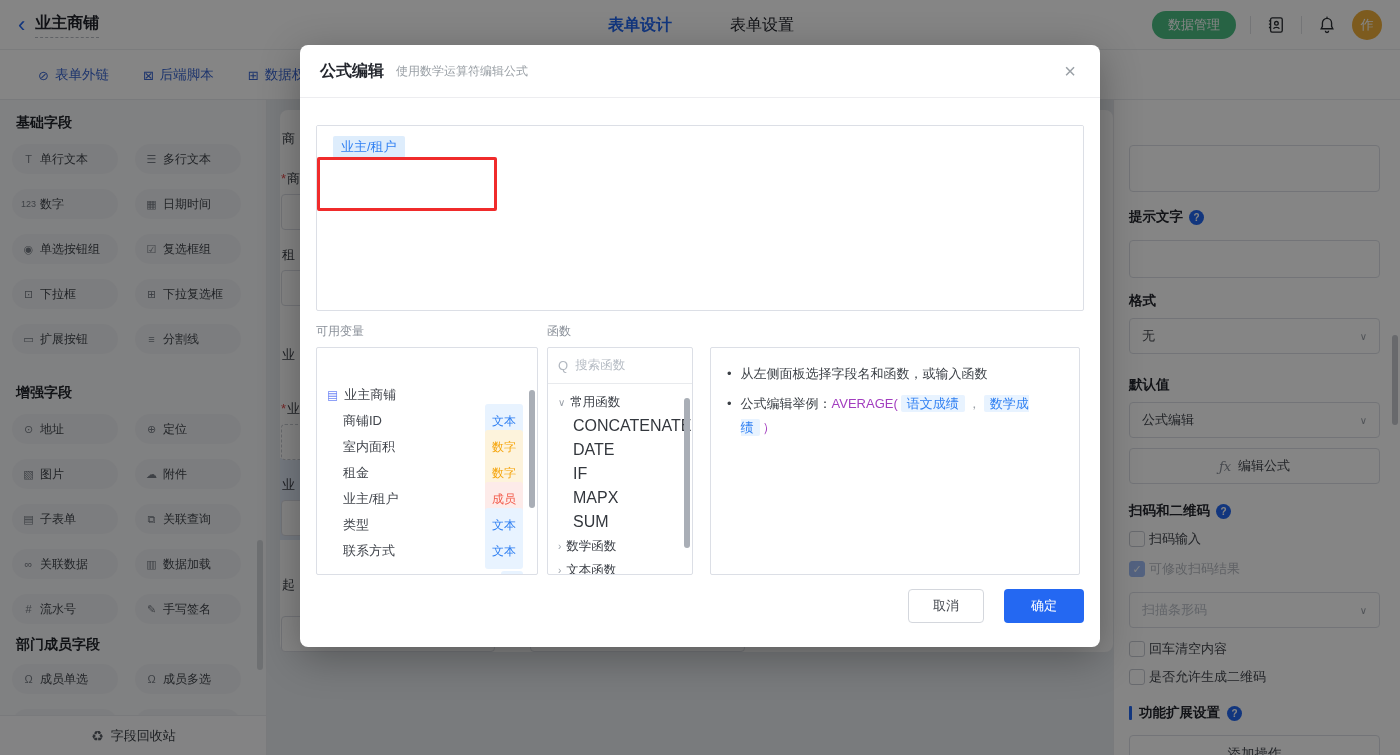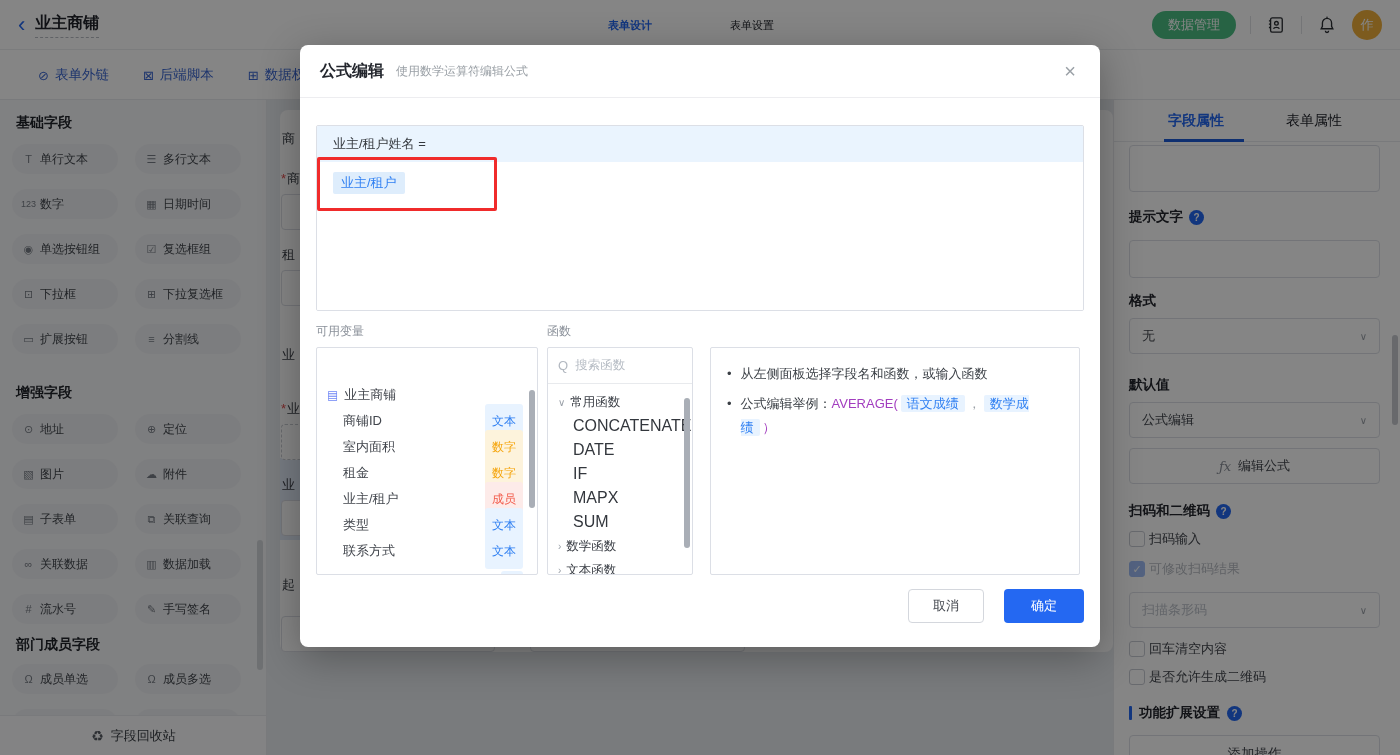--- a/index.html
+++ b/index.html
@@ -5,21 +5,21 @@
   *{margin:0;padding:0;box-sizing:border-box;}
   html,body{width:1400px;height:755px;overflow:hidden;}
   body{font-family:"Liberation Sans","DejaVu Sans",sans-serif;background:#eceef2;color:#21242b;}
   #app{position:relative;width:1400px;height:755px;background:#eceef2;}
 
   
   .topbar{position:absolute;left:0;top:0;width:1400px;height:50px;background:#fff;border-bottom:1px solid #ebedf0;z-index:1;}
   .tb-left{position:absolute;left:18px;top:0;height:50px;display:flex;align-items:center;gap:10px;}
   .back{color:#2468F2;font-size:22px;line-height:1;cursor:pointer;}
   .doc-title{font-size:16px;font-weight:bold;color:#21242b;border-bottom:1px dashed #b9bdc4;padding-bottom:3px;}
-  .tb-tab{position:absolute;top:0;height:50px;display:flex;align-items:center;font-size:11px;}
+  .tb-tab{position:absolute;top:0;height:50px;display:flex;align-items:center;font-size:16px;}
   .tb-tab.design{left:608px;color:#2468F2;font-weight:bold;}
   .tb-tab.settings{left:730px;color:#23262d;}
   .tb-right{position:absolute;right:18px;top:0;height:50px;display:flex;align-items:center;gap:14px;}
   .btn-green{height:28px;padding:0 16px;border-radius:15px;background:#4BBE83;color:#fff;font-size:13px;display:flex;align-items:center;border:none;}
   .tb-div{width:1px;height:18px;background:#dfe1e5;}
   .tb-ic{width:22px;height:22px;display:flex;align-items:center;justify-content:center;}
   .avatar{width:30px;height:30px;border-radius:50%;background:#EFAF3B;color:#fff;font-size:13px;display:flex;align-items:center;justify-content:center;}
 
   
   .subbar{position:absolute;left:0;top:50px;width:1400px;height:50px;background:#fff;border-bottom:1px solid #e8eaee;z-index:1;}
@@ -300,25 +300,20 @@
     <div class="cv-lbl" style="top:300px"><span class="req">*</span><span>业</span></div>
     <div class="cv-box dashed" style="top:324px"></div>
     <div class="cv-lbl" style="top:376px"><span class="req"></span><span>业</span></div>
     <div class="cv-box" style="top:400px"></div>
     <div class="cv-lbl" style="top:476px"><span class="req"></span><span>起</span></div>
     <div class="cv-box" style="top:516px"></div>
     <div class="cv-box" style="top:516px;left:263px;width:215px"></div>
   </div>
 
   <div class="sidebar-right">
-    <div class="rs-tabs">
-      <div class="rs-tab t1 active">字段属性</div>
-      <div class="rs-tab t2">表单属性</div>
-      <div class="rs-underline"></div>
-    </div>
     <div class="rs-input" style="top:45px;height:47px"></div>
     <div class="rs-lbl" style="top:108px">
       <span>提示文字</span>
       <span class="help">?</span>
     </div>
     <div class="rs-input" style="top:140px;height:38px"></div>
     <div class="rs-lbl" style="top:192px">
         <span>格式</span>
       </div>
     <div class="sel" style="top:218px">
@@ -374,23 +369,20 @@
   <div class="overlay"></div>
 
   <div class="modal">
     <div class="m-head">
       <span class="m-title">公式编辑</span>
       <span class="m-sub">使用数学运算符编辑公式</span>
     </div>
     <span class="m-close">×</span>
 
     <div class="f-box">
-      <div class="f-head">
-          <span>业主/租户姓名 =</span>
-        </div>
       <div class="f-body">
         <span class="chipv">业主/租户</span>
       </div>
     </div>
 
     <div class="p-lbl" style="left:16px">可用变量</div>
     <div class="p-lbl" style="left:247px">函数</div>
 
     <div class="panel vpanel">
       <div class="vp-list">

